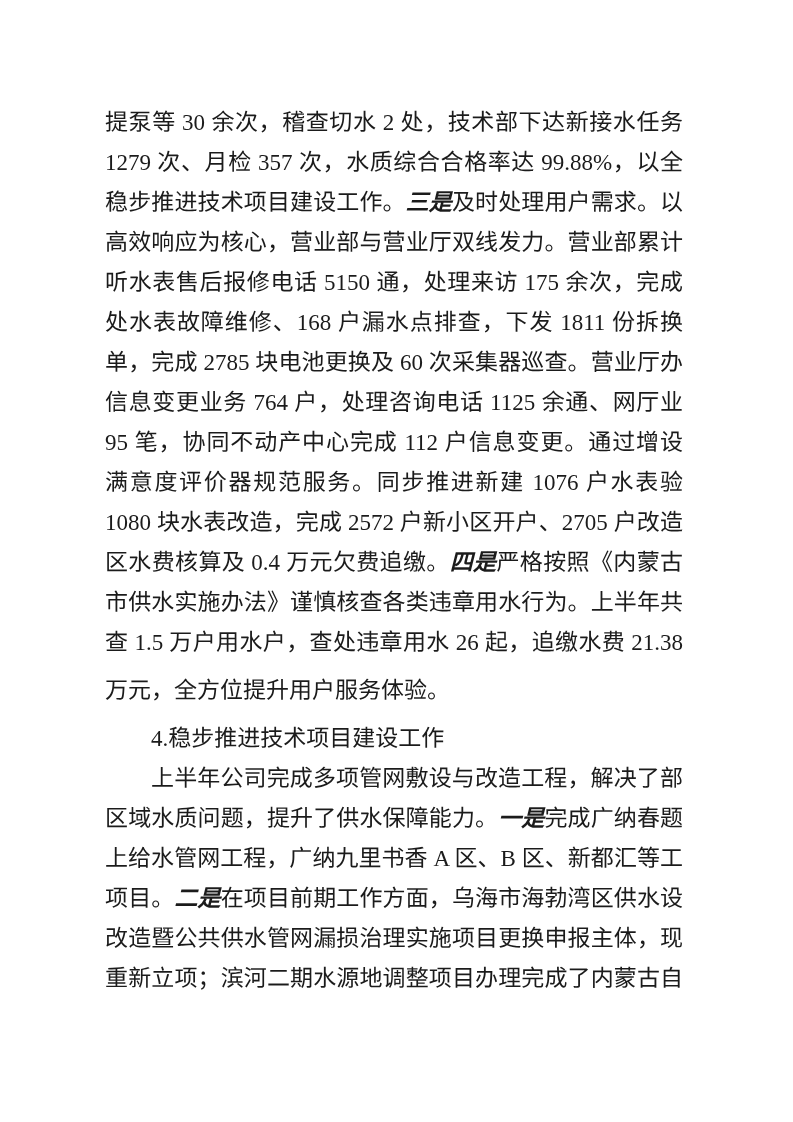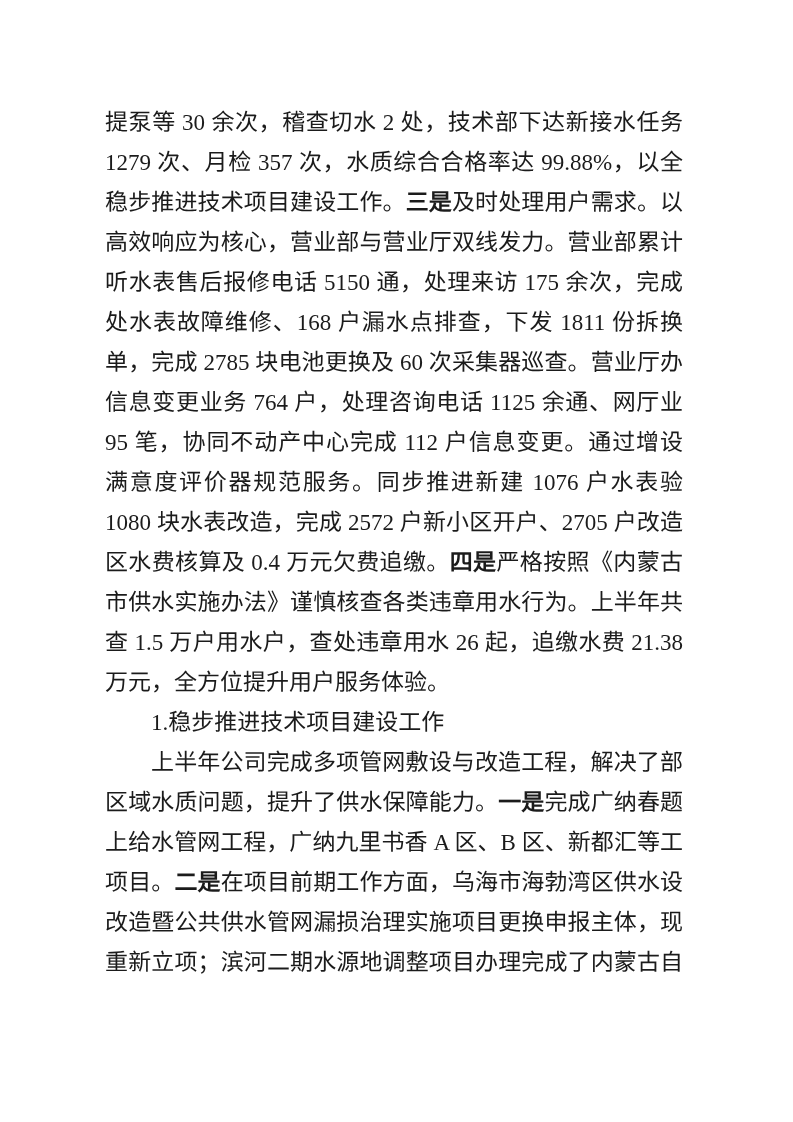--- a/index.html
+++ b/index.html
@@ -32,26 +32,28 @@
   .line {
     height: 40px;
     overflow: hidden;
     text-align: justify;
     text-align-last: justify;
     white-space: normal;
   }
   .line.left {
     text-align: center;
     text-align-last: left;
+    margin-top: 8px;
   }
   .line.indent {
     text-indent: 46px;
   }
   .bold {
     font-weight: 700;
+    font-style: italic;
   }
 </style>
 </head>
 <body>
 
 <div class="page">
   <div class="doc-body">
       <div class="line"><span>提泵等 30 余次，稽查切水 2 处，技术部下达新接水任务 55</span></div>
       <div class="line"><span>1279 次、月检 357 次，水质综合合格率达 99.88%，以全链</span></div>
       <div class="line"><span>稳步推进技术项目建设工作。</span><span class="bold">三是</span><span>及时处理用户需求。以</span></div>
@@ -60,21 +62,21 @@
       <div class="line"><span>处水表故障维修、168 户漏水点排查，下发 1811 份拆换表工</span></div>
       <div class="line"><span>单，完成 2785 块电池更换及 60 次采集器巡查。营业厅办理</span></div>
       <div class="line"><span>信息变更业务 764 户，处理咨询电话 1125 余通、网厅业务</span></div>
       <div class="line"><span>95 笔，协同不动产中心完成 112 户信息变更。通过增设用户</span></div>
       <div class="line"><span>满意度评价器规范服务。同步推进新建 1076 户水表验收、</span></div>
       <div class="line"><span>1080 块水表改造，完成 2572 户新小区开户、2705 户改造小</span></div>
       <div class="line"><span>区水费核算及 0.4 万元欠费追缴。</span><span class="bold">四是</span><span>严格按照《内蒙古城</span></div>
       <div class="line"><span>市供水实施办法》谨慎核查各类违章用水行为。上半年共巡</span></div>
       <div class="line"><span>查 1.5 万户用水户，查处违章用水 26 起，追缴水费 21.38</span></div>
       <div class="line left"><span>万元，全方位提升用户服务体验。</span></div>
-      <div class="line left indent"><span>1.稳步推进技术项目建设工作</span></div>
+      <div class="line left indent"><span>4.稳步推进技术项目建设工作</span></div>
       <div class="line indent"><span>上半年公司完成多项管网敷设与改造工程，解决了部分</span></div>
       <div class="line"><span>区域水质问题，提升了供水保障能力。</span><span class="bold">一是</span><span>完成广纳春题湖</span></div>
       <div class="line"><span>上给水管网工程，广纳九里书香 A 区、B 区、新都汇等工程</span></div>
       <div class="line"><span>项目。</span><span class="bold">二是</span><span>在项目前期工作方面，乌海市海勃湾区供水设施</span></div>
       <div class="line"><span>改造暨公共供水管网漏损治理实施项目更换申报主体，现已</span></div>
       <div class="line"><span>重新立项；滨河二期水源地调整项目办理完成了内蒙古自治</span></div>
     </div>
 </div>
 
 </body></html>

